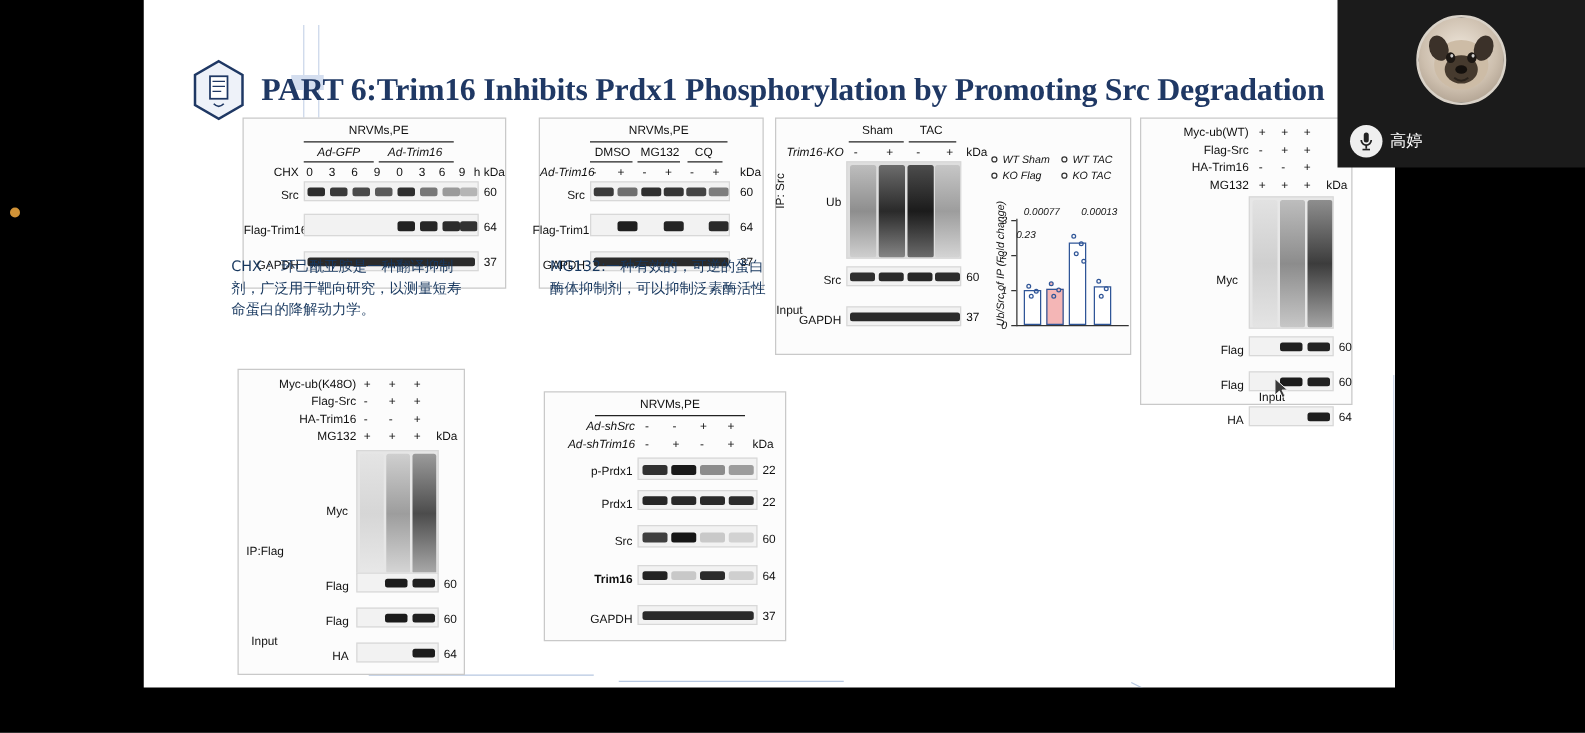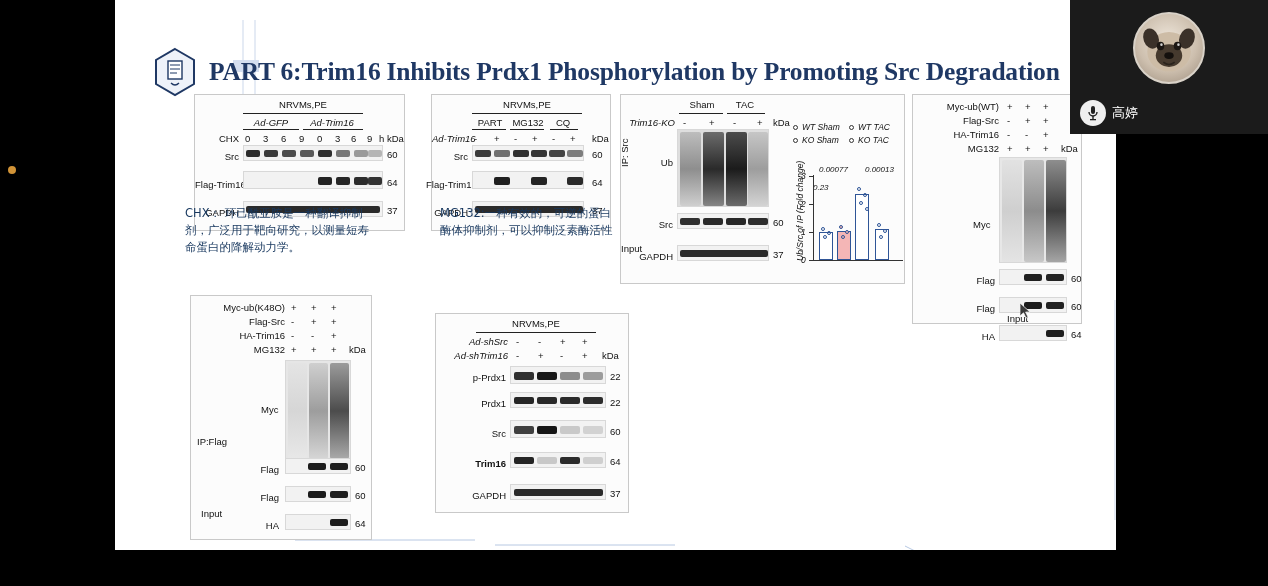--- a/index.html
+++ b/index.html
@@ -188,21 +188,21 @@
       <div class="lbl lbl-r" style="left:4px;top:112px;width:40px;">GAPDH</div>
       <div class="band-strip" style="left:48px;top:106px;width:140px;height:16px;">
         <div class="band" style="left:2px;top:4px;width:134px;height:7px;background:#2a2a2a;"></div>
       </div>
       <div class="lbl" style="left:192px;top:110px;">37</div>
     </div>
 
     <div class="panel panel-frame" style="left:316px;top:94px;width:180px;height:137px;">
       <div class="hdr" style="left:40px;top:4px;width:110px;">NRVMs,PE</div>
       <div class="rule" style="left:40px;top:18px;width:110px;"></div>
-      <div class="hdr" style="left:38px;top:22px;width:40px;">PART</div>
+      <div class="hdr" style="left:38px;top:22px;width:40px;">DMSO</div>
       <div class="hdr" style="left:76px;top:22px;width:40px;">MG132</div>
       <div class="hdr" style="left:116px;top:22px;width:30px;">CQ</div>
       <div class="rule" style="left:40px;top:34px;width:34px;"></div>
       <div class="rule" style="left:78px;top:34px;width:34px;"></div>
       <div class="rule" style="left:118px;top:34px;width:28px;"></div>
 
       <div class="lbl lbl-i lbl-r" style="left:0px;top:38px;width:36px;">Ad-Trim16</div>
       <div class="lbl" style="left:42px;top:38px;">-</div>
       <div class="lbl" style="left:62px;top:38px;">+</div>
       <div class="lbl" style="left:82px;top:38px;">-</div>
@@ -275,21 +275,21 @@
       </div>
       <div class="lbl" style="left:152px;top:154px;">37</div>
 
       <div class="chart" style="left:170px;top:18px;width:112px;height:160px;font-style:italic;">
 
         <div class="legend-dot" style="left:2px;top:12px;"></div>
         <div class="legend-item" style="left:11px;top:9px;">WT Sham</div>
         <div class="legend-dot" style="left:58px;top:12px;"></div>
         <div class="legend-item" style="left:67px;top:9px;">WT TAC</div>
         <div class="legend-dot" style="left:2px;top:25px;"></div>
-        <div class="legend-item" style="left:11px;top:22px;">KO Sham</div>
+        <div class="legend-item" style="left:11px;top:22px;">KO Flag</div>
         <div class="legend-dot" style="left:58px;top:25px;"></div>
         <div class="legend-item" style="left:67px;top:22px;">KO TAC</div>
 
         <div class="pval" style="left:28px;top:52px;">0.00077</div>
         <div class="pval" style="left:74px;top:52px;">0.00013</div>
         <div class="pval" style="left:22px;top:70px;">0.23</div>
 
         <div class="axis" style="left:22px;top:62px;width:1px;height:86px;"></div>
         <div class="axis" style="left:22px;top:147px;width:90px;height:1px;"></div>
         <div class="tick" style="left:18px;top:147px;"></div>

